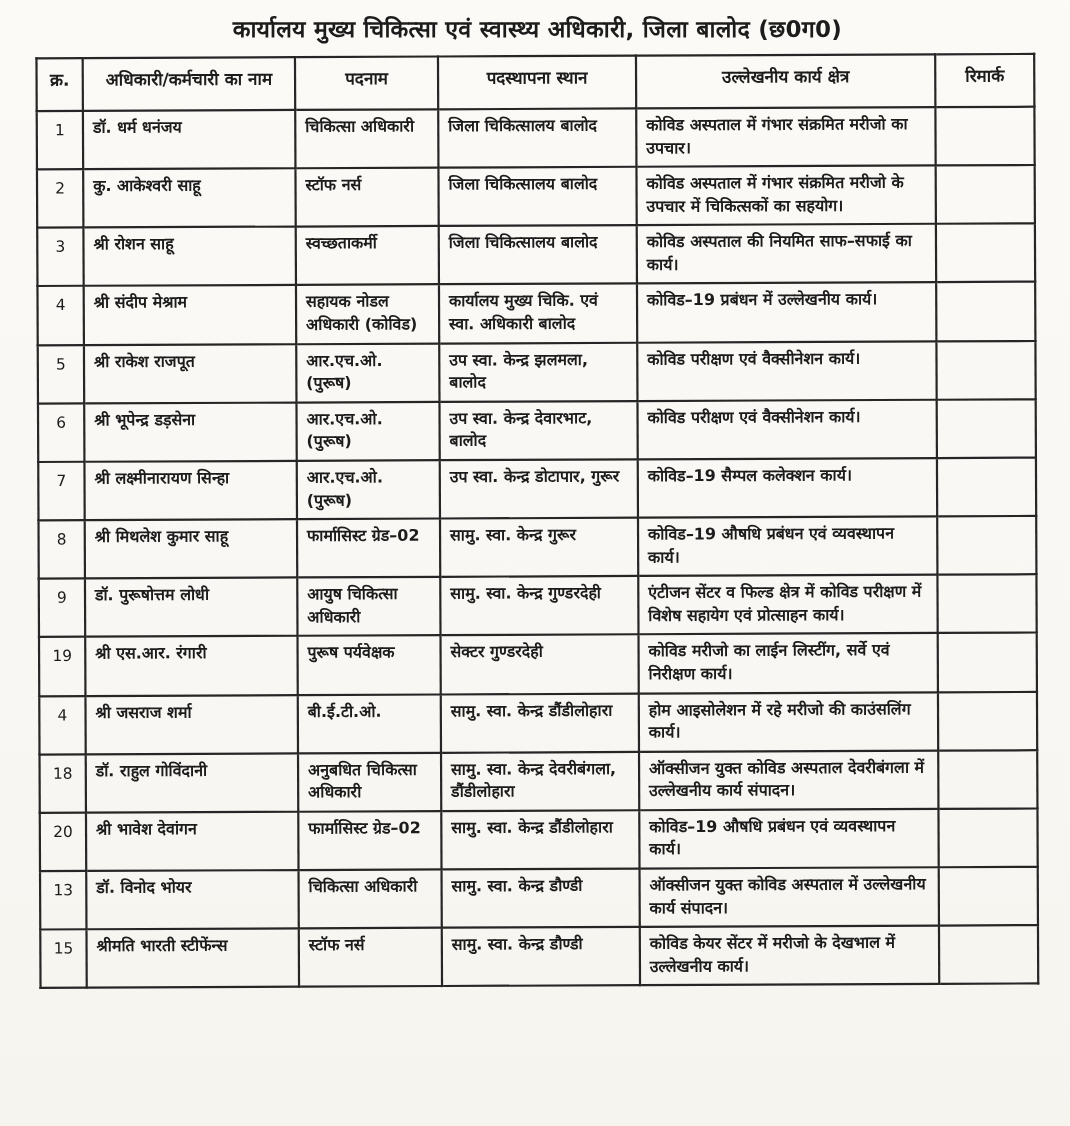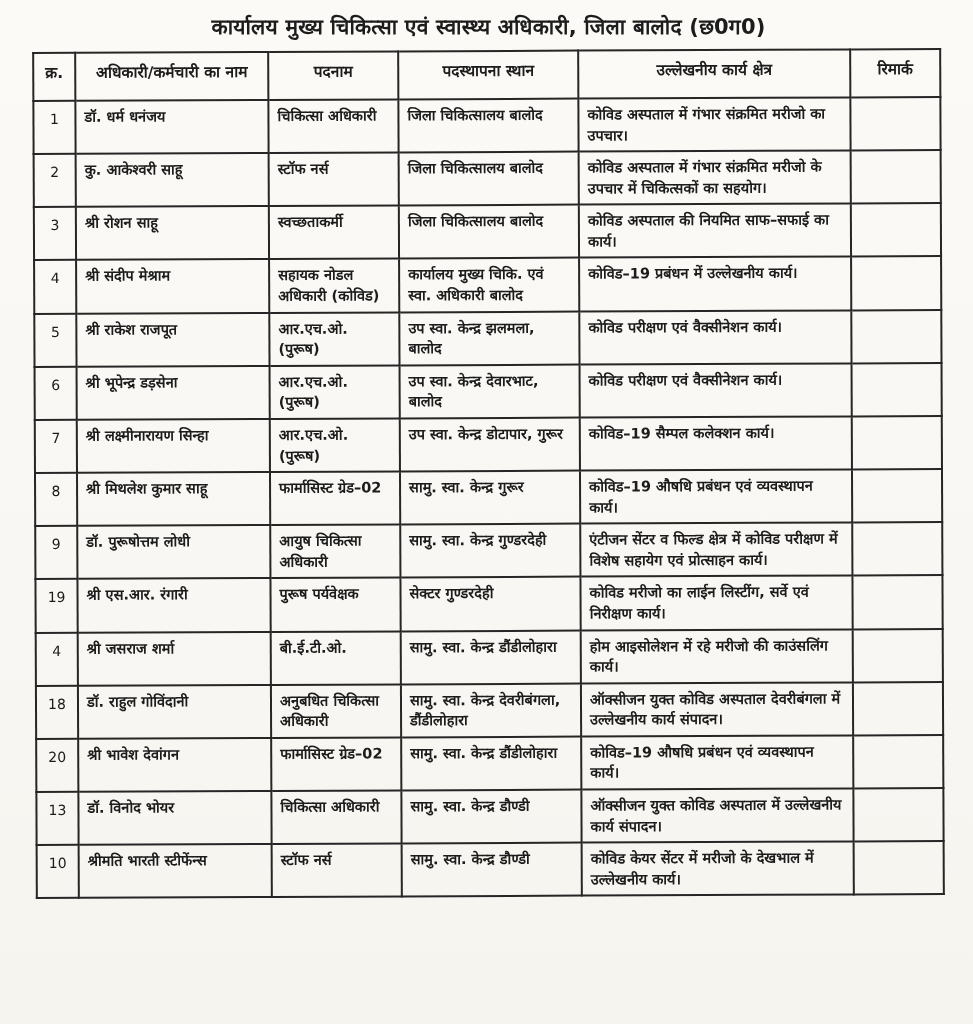--- a/index.html
+++ b/index.html
@@ -203,21 +203,21 @@
         </tr>
         <tr>
           <td class="c-sno">13</td>
           <td class="c-name">डॉ. विनोद भोयर</td>
           <td class="c-desig">चिकित्सा अधिकारी</td>
           <td class="c-post">सामु. स्वा. केन्द्र डौण्डी</td>
           <td class="c-work">ऑक्सीजन युक्त कोविड अस्पताल में उल्लेखनीय कार्य संपादन।</td>
           <td class="c-remark"></td>
         </tr>
         <tr>
-          <td class="c-sno">10</td>
+          <td class="c-sno">15</td>
           <td class="c-name">श्रीमति भारती स्टीफेंन्स</td>
           <td class="c-desig">स्टॉफ नर्स</td>
           <td class="c-post">सामु. स्वा. केन्द्र डौण्डी</td>
           <td class="c-work">कोविड केयर सेंटर में मरीजो के देखभाल में उल्लेखनीय कार्य।</td>
           <td class="c-remark"></td>
         </tr>
       </tbody>
   </table>
 
 </div>

